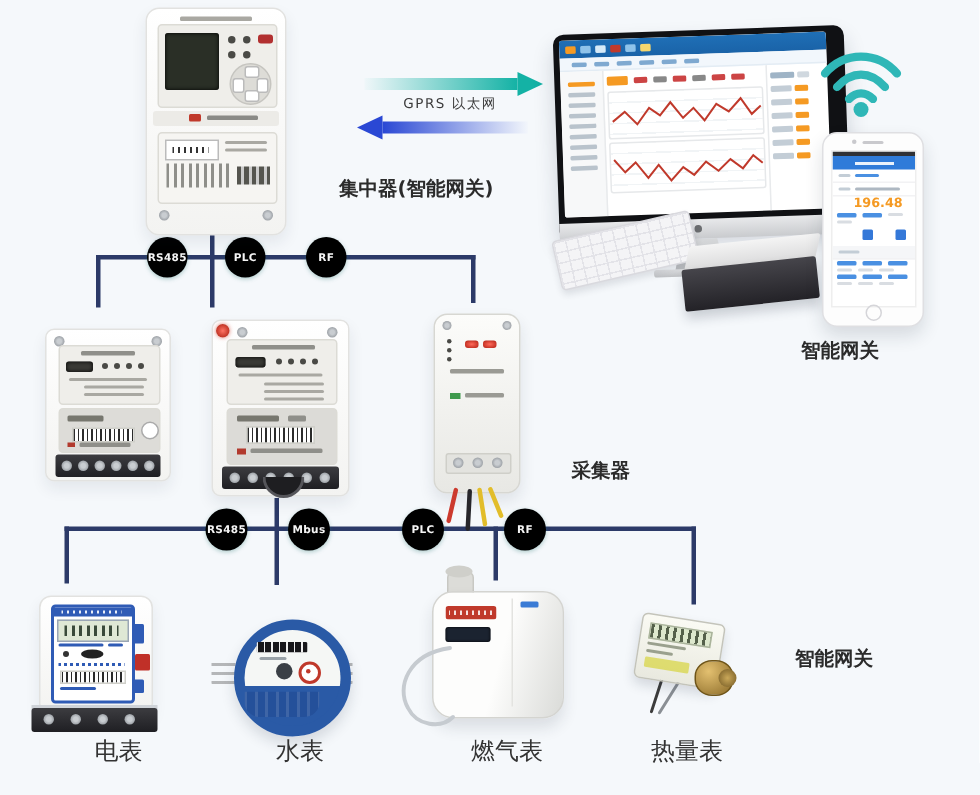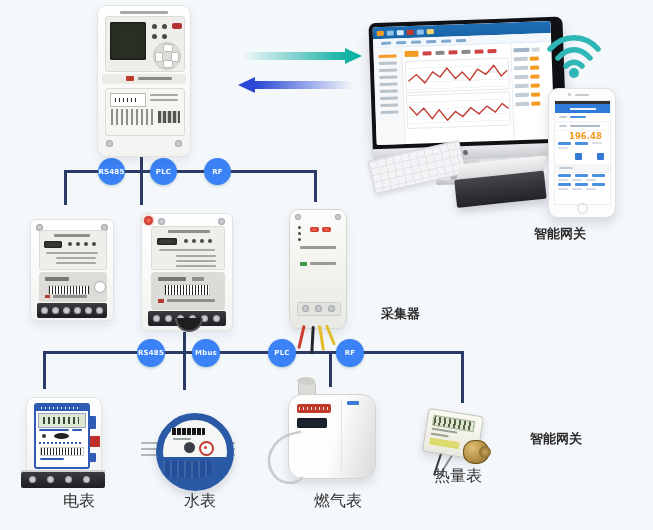--- a/index.html
+++ b/index.html
@@ -5,21 +5,21 @@
   html,body{margin:0;padding:0;background:#fff;}
   #stage{
     position:relative;width:653px;height:530px;overflow:hidden;
     background:#f5f8fb;
     font-family:"DejaVu Sans","Liberation Sans",sans-serif;
   }
   .abs{position:absolute;}
   
   .line{position:absolute;background:#2c3a68;}
   .node{
-    position:absolute;border-radius:50%;background:#3b82f6;
+    position:absolute;border-radius:50%;background:#000000;
     color:rgba(255,255,255,.96);font-weight:bold;font-size:7px;
     display:flex;align-items:center;justify-content:center;
     box-shadow:0 1px 3px rgba(40,120,115,.35);letter-spacing:.2px;
   }
   
   .arrow-body-up{position:absolute;height:8px;background:linear-gradient(90deg,rgba(190,235,232,.1),#14b2a5);}
   .arrow-head-up{position:absolute;width:0;height:0;border-top:8px solid transparent;border-bottom:8px solid transparent;border-left:17px solid #14b2a5;}
   .arrow-body-dn{position:absolute;height:8px;background:linear-gradient(90deg,#2a48d4,rgba(215,225,255,.08));}
   .arrow-head-dn{position:absolute;width:0;height:0;border-top:8px solid transparent;border-bottom:8px solid transparent;border-right:17px solid #2a48d4;}
   .uplink-label{position:absolute;font-size:9px;color:#3a3a3a;text-align:center;letter-spacing:1px;}
@@ -112,23 +112,25 @@
   
   .semi{position:absolute;width:24px;height:12px;border-radius:0 0 24px 24px;background:#1e1e21;border:2px solid #55555a;border-top:none;}
 </style>
 </head>
 <body>
 
 <div id="stage">
 
   <div class="arrow-body-up" style="left:243px;top:52px;width:102px;"></div>
   <div class="arrow-head-up" style="left:345px;top:48px;"></div>
+  <div class="uplink-label" style="left:240px;top:63px;width:120px;">GPRS  以太网</div>
   <div class="arrow-head-dn" style="left:238px;top:77px;"></div>
   <div class="arrow-body-dn" style="left:255px;top:81px;width:97px;"></div>
 
+  <div class="caption" style="left:226px;top:117px;">集中器(智能网关)</div>
   <div class="caption" style="left:534px;top:225px;">智能网关</div>
   <div class="caption" style="left:381px;top:305px;">采集器</div>
   <div class="caption" style="left:530px;top:430px;">智能网关</div>
 
   <div class="line" style="left:140px;top:154px;width:3px;height:51px;"></div>
   <div class="line" style="left:64px;top:170px;width:253px;height:3px;"></div>
   <div class="line" style="left:64px;top:170px;width:3px;height:35px;"></div>
   <div class="line" style="left:314px;top:170px;width:3px;height:32px;"></div>
   <div class="node" style="left:98px;top:158px;width:27px;height:27px;">RS485</div>
   <div class="node" style="left:150px;top:158px;width:27px;height:27px;">PLC</div>
@@ -470,15 +472,15 @@
       <div class="hm-line" style="left:5px;top:23px;width:18px;"></div>
       <div style="position:absolute;left:5px;top:28px;width:30px;height:7px;background:#d8d648;opacity:.75;border-radius:1px;"></div>
     </div>
     <div class="valve"></div>
     <div class="valve2"></div>
   </div>
 
   <div class="meter-label" style="left:35px;top:491px;">电表</div>
   <div class="meter-label" style="left:156px;top:491px;">水表</div>
   <div class="meter-label" style="left:302px;top:491px;">燃气表</div>
-  <div class="meter-label" style="left:422px;top:466px;">热量表</div>
+  <div class="meter-label" style="left:422px;top:491px;">热量表</div>
 
 </div>
 
 </body></html>

